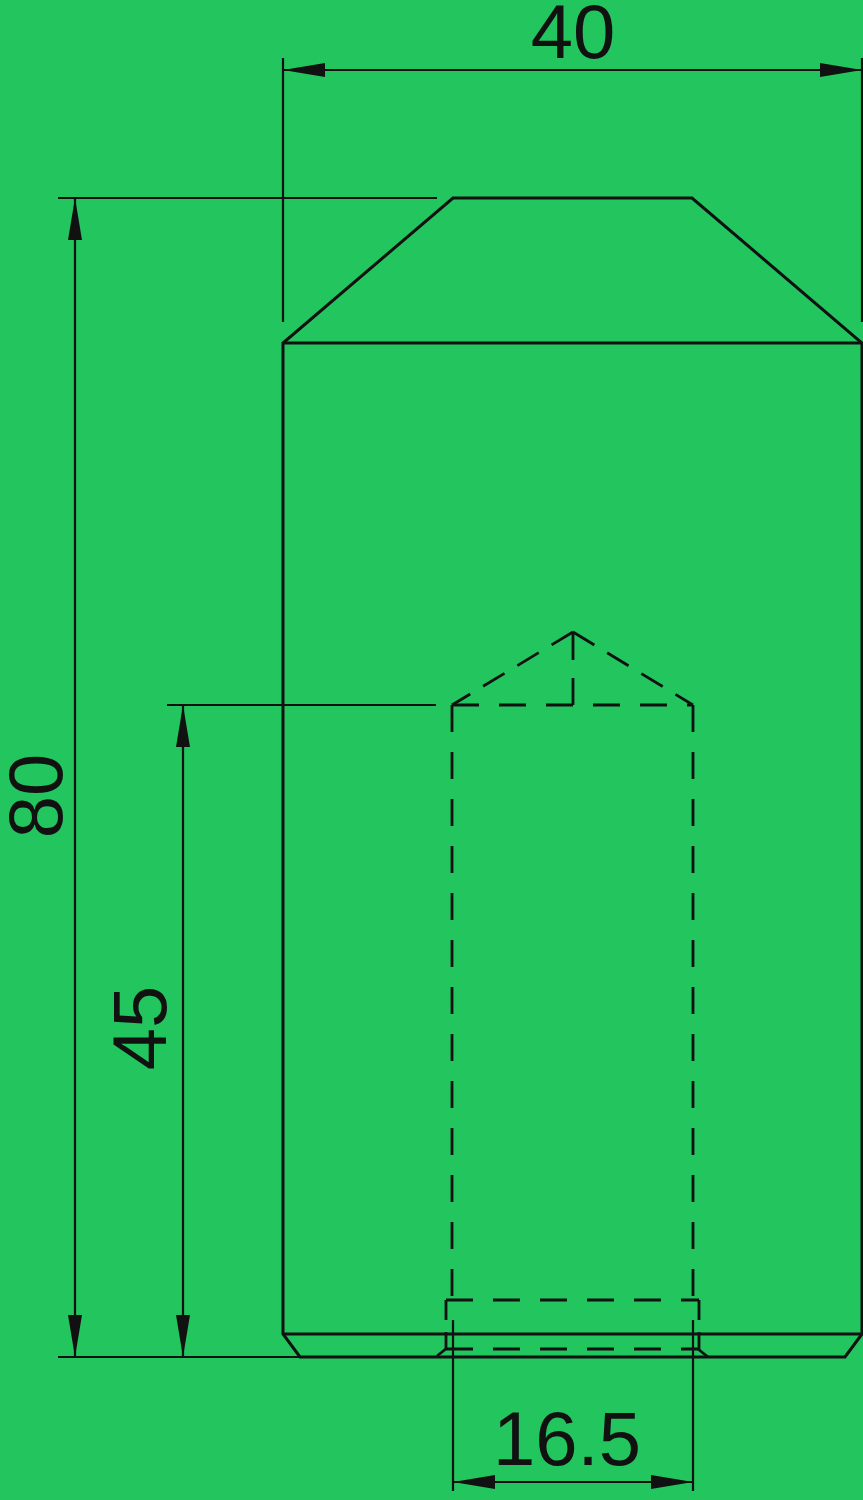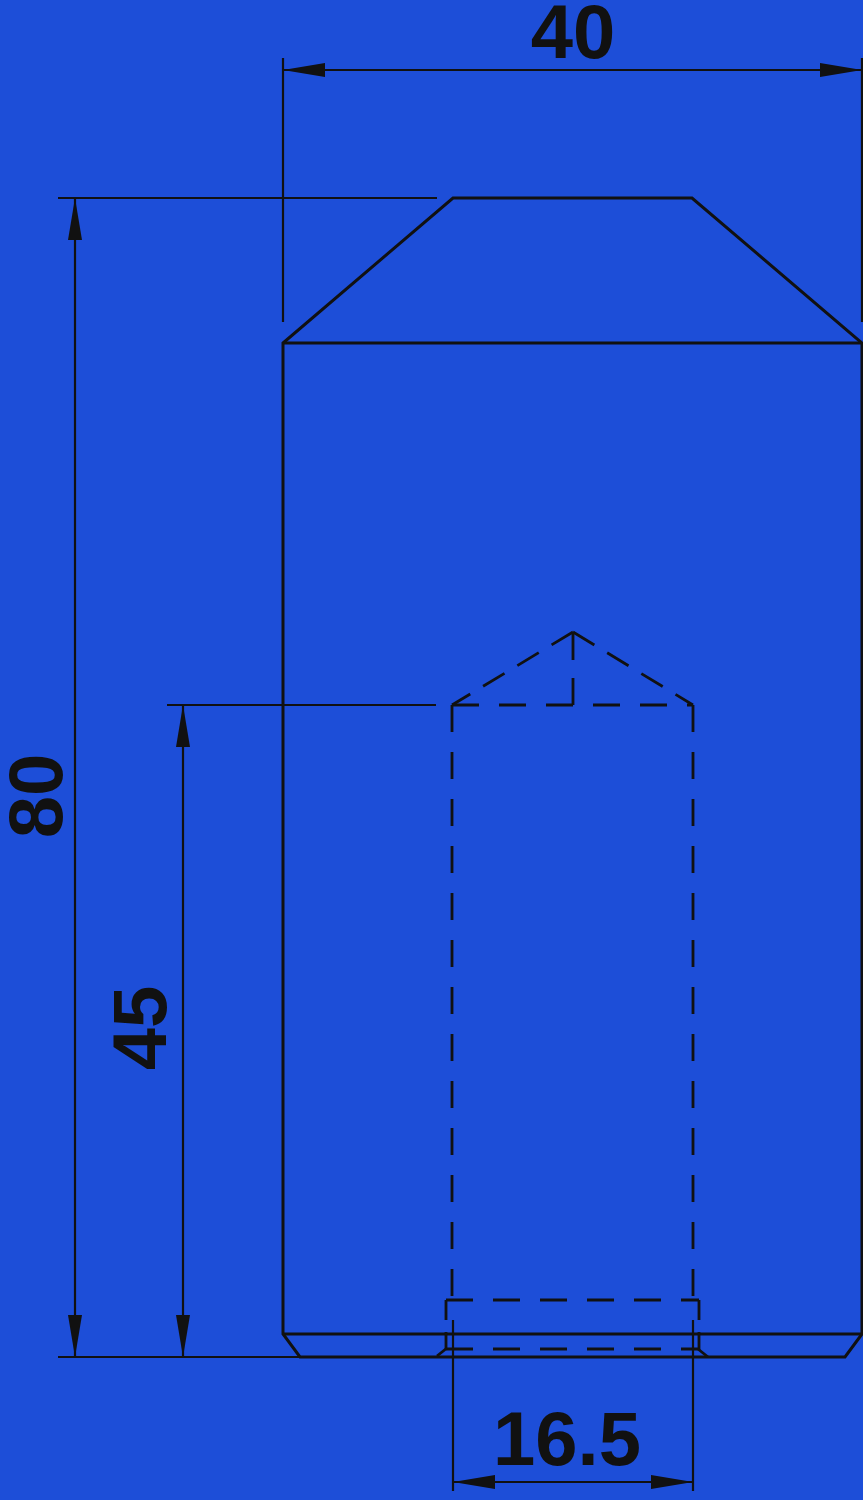--- a/index.html
+++ b/index.html
@@ -4,24 +4,23 @@
 <style>
   html, body {
     margin: 0;
     padding: 0;
     background: #ffffff;
   }
   .canvas {
     position: relative;
     width: 863px;
     height: 1500px;
-    background: #1d4ed8;
+    background: #22c55e;
     overflow: hidden;
     font-family: "Liberation Sans", sans-serif;
-    font-weight: bold;
   }
   svg { display: block; }
   .outline   { stroke: #111111; stroke-width: 3;   fill: none; stroke-linecap: butt; }
   .hidden-ln { stroke: #111111; stroke-width: 2.8; fill: none; stroke-dasharray: 27 20; }
   .hidden-sh { stroke: #111111; stroke-width: 2.8; fill: none; stroke-dasharray: 20 12; }
   .cone-ln   { stroke: #111111; stroke-width: 2.8; fill: none; stroke-dasharray: 25 15; }
   .solid-thin{ stroke: #111111; stroke-width: 2.8; fill: none; }
   .dim-ln    { stroke: #111111; stroke-width: 2.2; fill: none; }
   .arrow     { fill: #111111; stroke: none; }
   .dim-text  {

